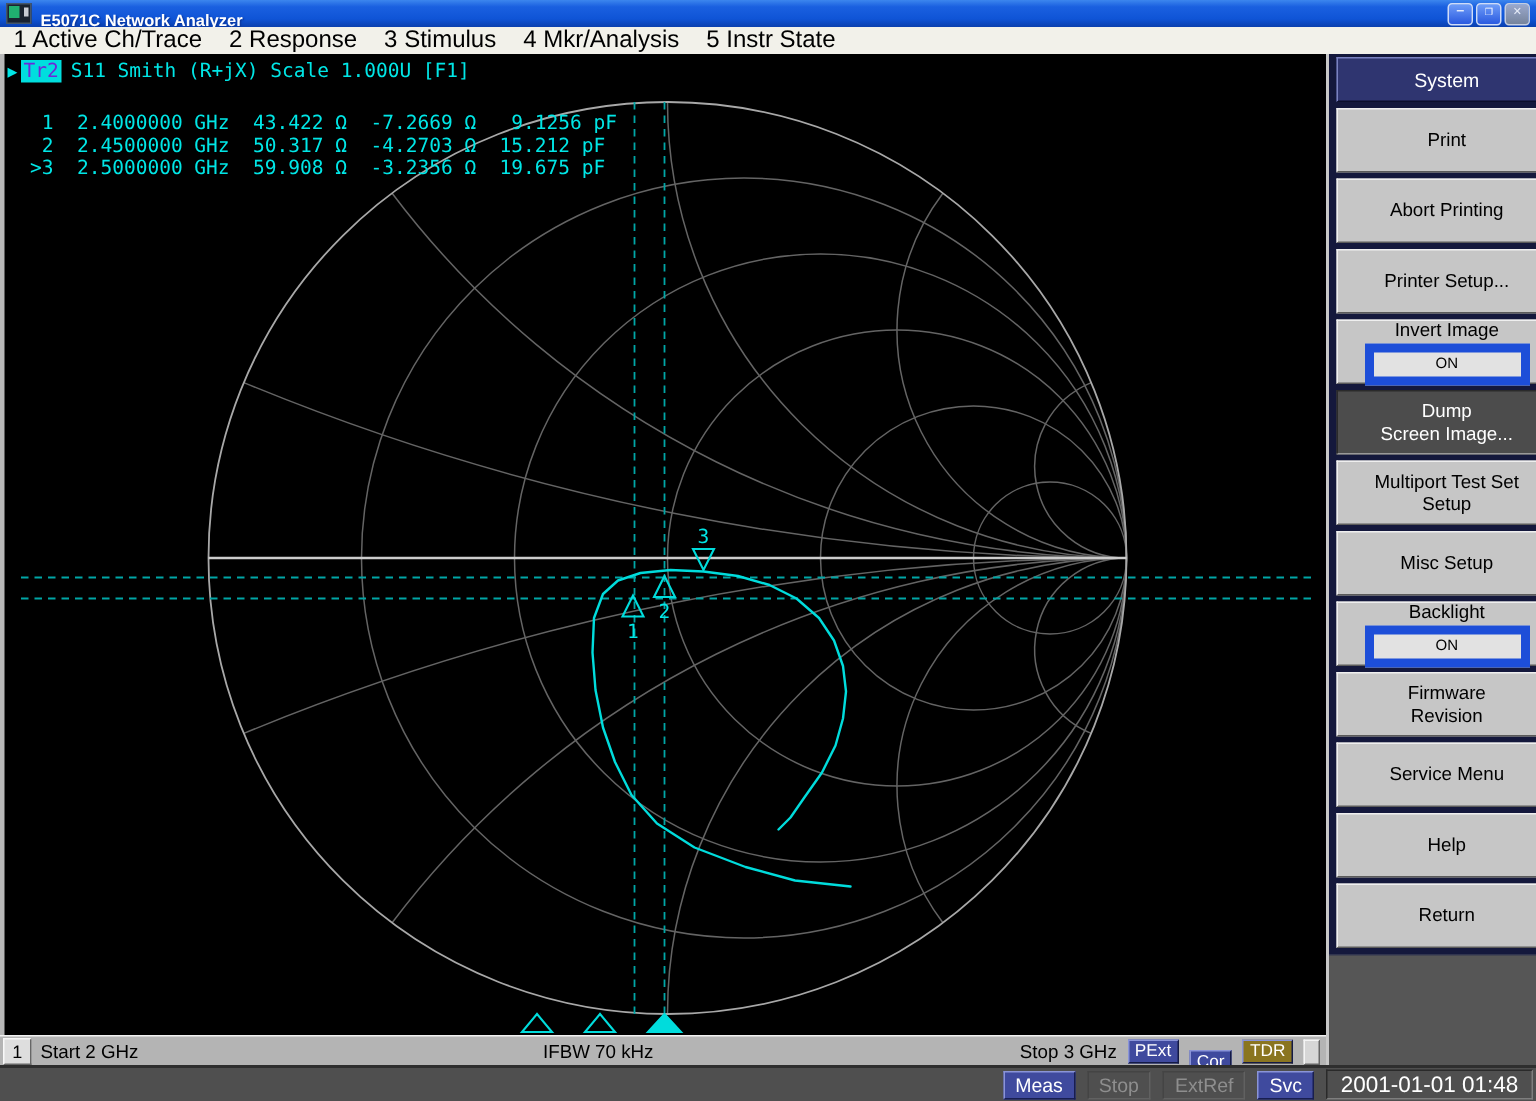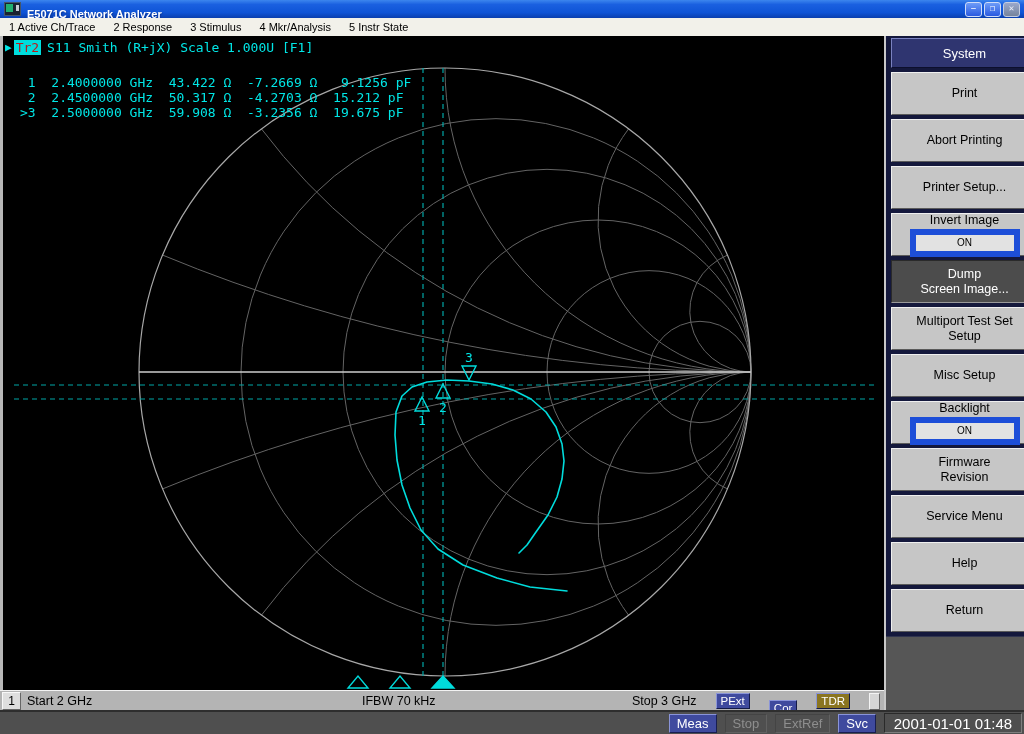--- a/index.html
+++ b/index.html
@@ -16,31 +16,31 @@
   .app-icon::after{content:"";position:absolute;right:1px;top:2px;width:3px;height:6px;background:#c8ccd4;}
   .title{color:#fff;font-weight:bold;font-size:11px;margin-left:6px;text-shadow:1px 1px 1px #0a38a0;margin-top:10px;}
   .winbtns{margin-left:auto;margin-right:4px;display:flex;gap:2px;}
   .winbtn{width:15px;height:13px;border-radius:3px;border:1px solid #cfdcf8;color:#fff;
     background:linear-gradient(180deg,#6e9cf8,#2a5ae0);font-size:9px;line-height:11px;text-align:center;
     font-family:"DejaVu Sans Mono",monospace;}
   .winbtn.close{background:linear-gradient(180deg,#9aa8cc,#76849c);color:#e6ecf8;border-color:#c4cde0;}
 
   
   .menubar{position:absolute;left:0;top:18px;width:1024px;height:18px;background:#f2f1ea;
-    border-bottom:1px solid #c8c6bc;display:flex;align-items:center;font-size:11px;color:#000;}
+    border-bottom:1px solid #c8c6bc;display:flex;align-items:center;font-size:16px;color:#000;}
   .menu-item{padding:0 9px;height:100%;display:flex;align-items:center;}
 
   
   .main{position:absolute;left:0;top:36px;width:884px;height:654px;background:#000;}
   .main .edge{position:absolute;left:0;top:0;width:3px;height:654px;background:#b8b8b8;}
   .main svg{position:absolute;left:0;top:0;}
   .traceline{position:absolute;left:5px;top:4px;display:flex;align-items:center;
     font-family:"DejaVu Sans Mono",monospace;font-size:13px;color:#00e6e6;white-space:pre;}
   .tr-arrow{color:#00e6e6;font-size:11px;margin-right:2px;}
-  .tr-badge{background:#00dede;color:#b91c1c;padding:0 2px;margin-right:6px;}
+  .tr-badge{background:#00dede;color:#6d28d9;padding:0 2px;margin-right:6px;}
   .marker-table{position:absolute;left:20px;top:39px;font-family:"DejaVu Sans Mono",monospace;
     font-size:13px;line-height:15px;color:#00e6e6;white-space:pre;}
 
   
   .softkeys{position:absolute;left:884px;top:36px;width:156px;height:674px;background:#14183c;
     border-left:2px solid #c8c8c8;box-sizing:border-box;display:flex;flex-direction:column;}
   .softkey-header{height:28px;margin:2px 2px 4px 5px;background:#2f3570;color:#fff;flex:none;
     display:flex;align-items:center;justify-content:center;font-size:13px;
     border:1px solid;border-color:#7a82c0 #0c0f2c #0c0f2c #7a82c0;}
   .softkey{height:41px;margin:0 2px 4px 5px;background:#c6c6c6;color:#000;flex:none;
@@ -56,21 +56,21 @@
 
   
   .statusbar{position:absolute;left:0;top:690px;width:884px;height:20px;background:#b4b4b4;
     border-top:1px solid #f2f2f2;box-sizing:content-box;font-size:12.5px;color:#000;
     display:flex;align-items:center;}
   .ch-box{width:17px;height:16px;margin-left:2px;background:#dedede;
     border:1px solid;border-color:#f8f8f8 #666 #666 #f8f8f8;
     display:flex;align-items:center;justify-content:center;font-size:12px;flex:none;}
   .start-label{margin-left:6px;}
   .ifbw-label{position:absolute;left:362px;}
-  .sb-right{position:absolute;right:4px;display:flex;align-items:center;gap:19px;}
+  .sb-right{position:absolute;right:4px;display:flex;align-items:center;gap:7px;}
   .sb-badge{color:#fff;font-size:11.5px;padding:1px 4px;
     border:1px solid;border-color:#8a94d8 #141a46 #141a46 #8a94d8;}
   .sb-endbox{width:9px;height:15px;background:#d6d6d6;border:1px solid;border-color:#f4f4f4 #666 #666 #f4f4f4;}
 
   
   .bottombar{position:absolute;left:0;top:710px;width:1024px;height:24px;background:#4f4f4f;
     border-top:2px solid #2e2e2e;box-sizing:border-box;display:flex;align-items:center;
     justify-content:flex-end;font-size:13px;padding-left:36px;}
   .bb-item{margin-right:8px;padding:1px 7px;}
   .bb-item.active{background:#3f4a9e;color:#fff;border:1px solid;border-color:#8a94d8 #181e50 #181e50 #8a94d8;}

